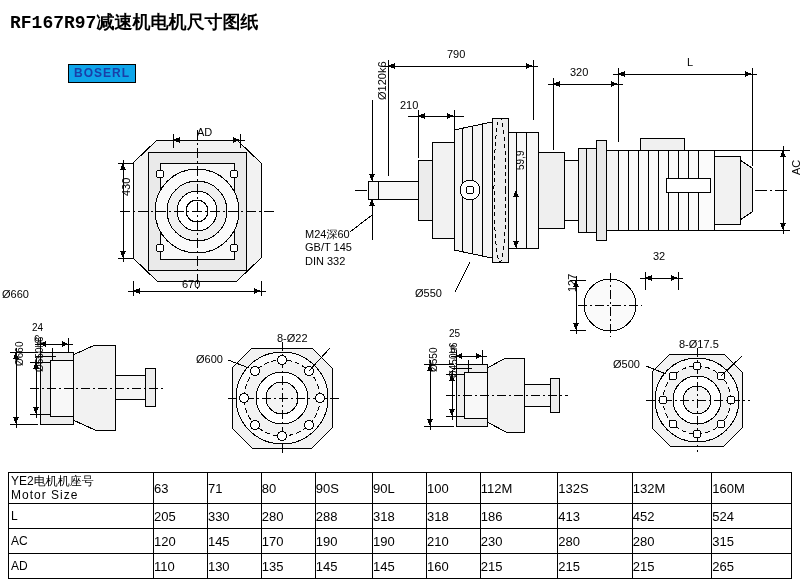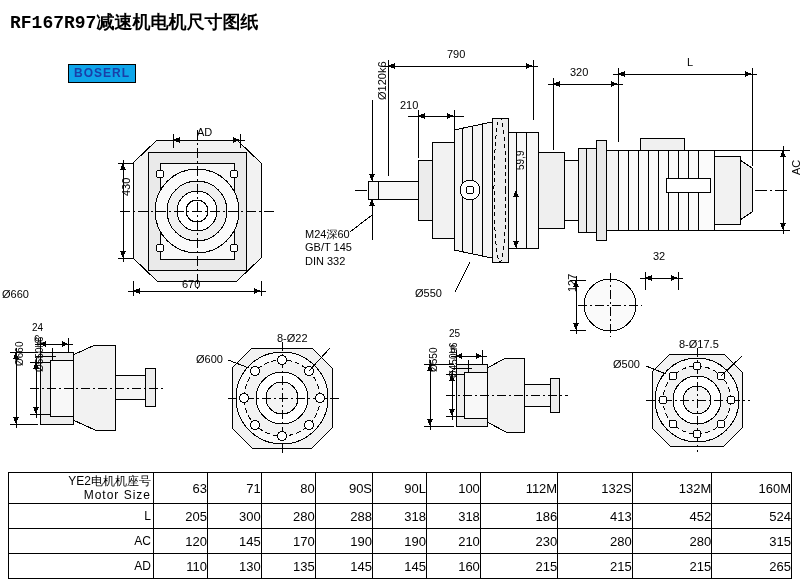--- a/index.html
+++ b/index.html
@@ -65,21 +65,21 @@
   
   #spec-table {
     left: 8px;
     top: 472px;
     width: 784px;
     border-collapse: collapse;
     font-size: 13px;
   }
   #spec-table td, #spec-table th {
     border: 1px solid #000;
-    text-align: right;
+    text-align: left;
     padding: 2px 0;
     height: 20px;
     font-weight: normal;
   }
   #spec-table .rowhead {
     width: 140px;
     font-size: 12px;
     line-height: 14px;
     padding: 1px 2px;
   }
@@ -409,21 +409,21 @@
         <td>90L</td>
         <td>100</td>
         <td>112M</td>
         <td>132S</td>
         <td>132M</td>
         <td>160M</td>
       </tr>
       <tr>
         <td class="rowhead">L</td>
         <td>205</td>
-        <td>300</td>
+        <td>330</td>
         <td>280</td>
         <td>288</td>
         <td>318</td>
         <td>318</td>
         <td>186</td>
         <td>413</td>
         <td>452</td>
         <td>524</td>
       </tr>
       <tr>

